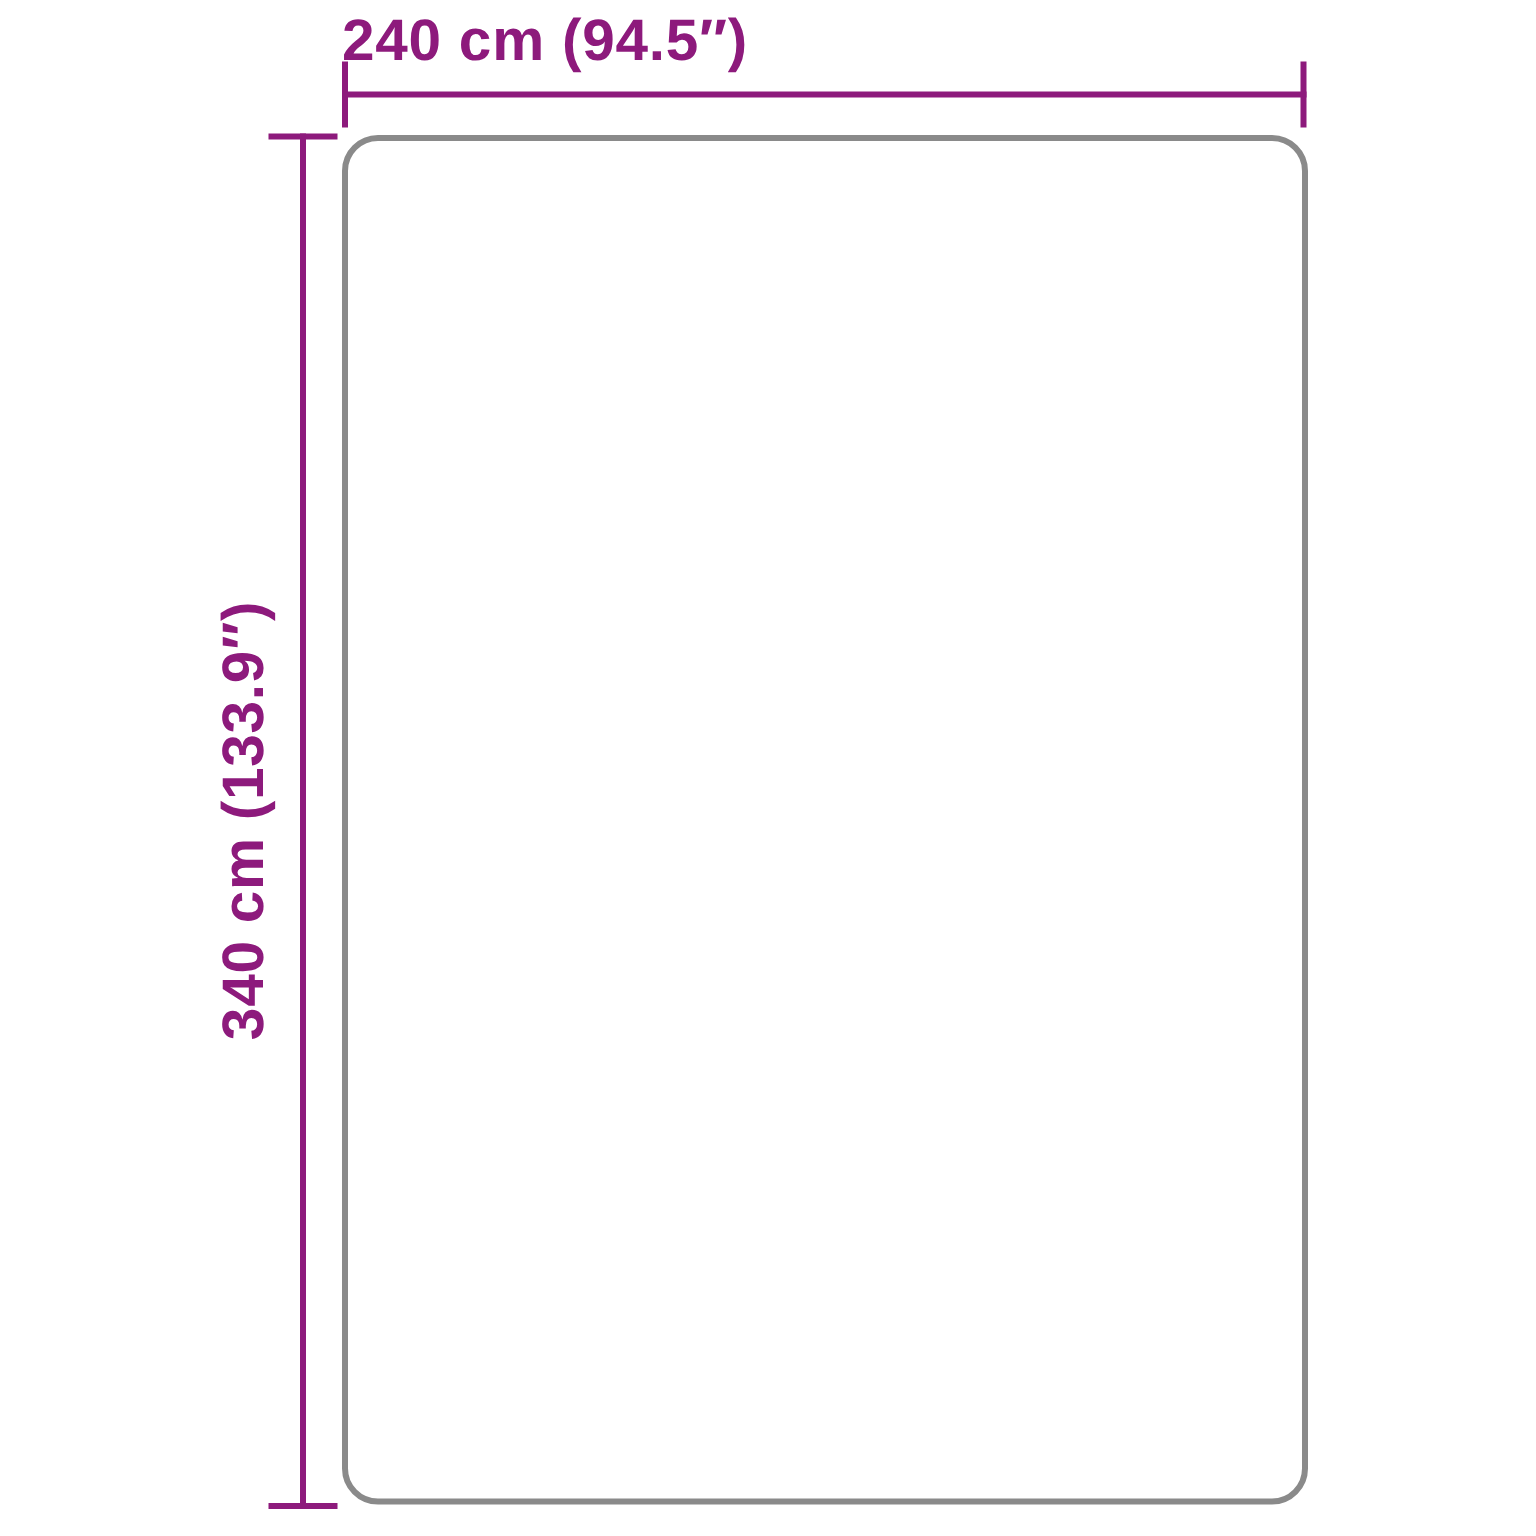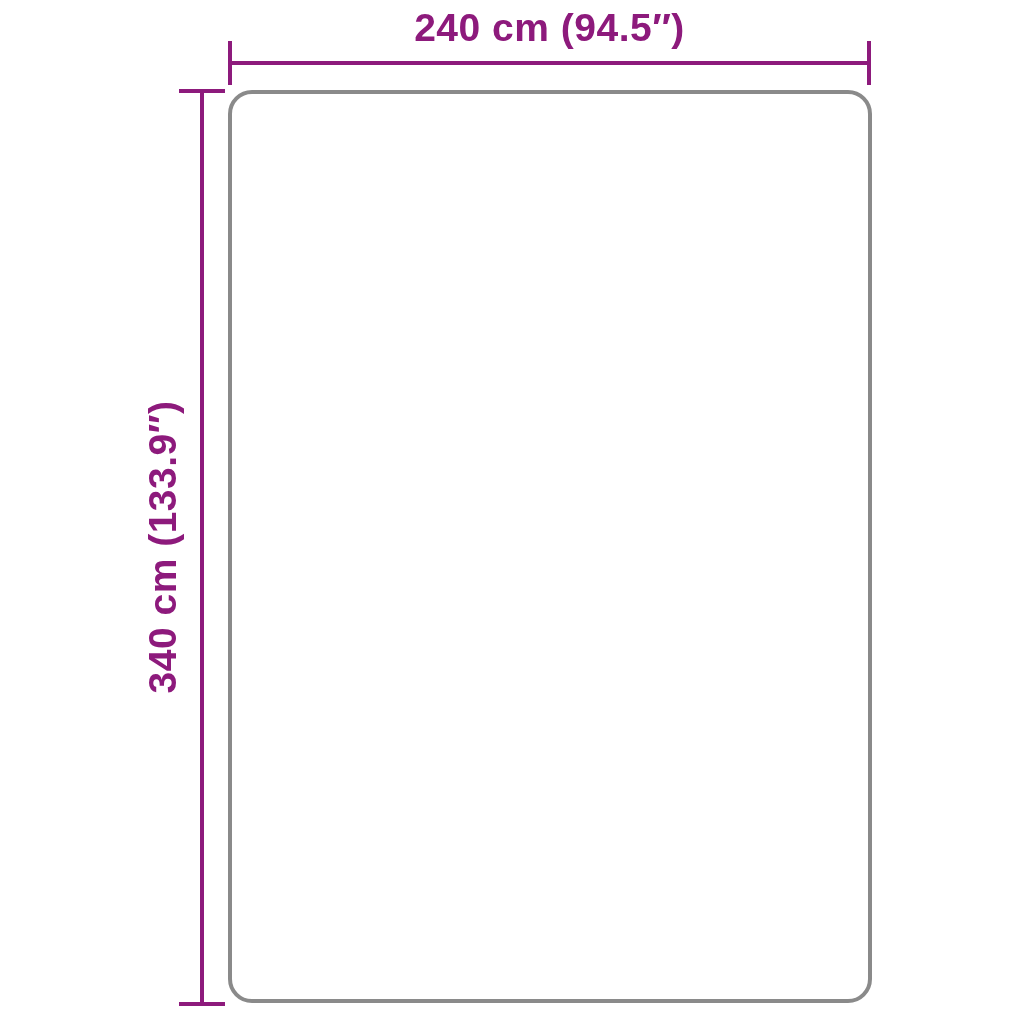--- a/index.html
+++ b/index.html
@@ -69,21 +69,21 @@
     color: var(--accent, #8d1a7c);
     font-size: 39px;
     font-weight: bold;
     letter-spacing: 0.5px;
     white-space: nowrap;
   }
   .dim-label.top {
     left: 228px;
     width: 643px;
     top: 6px;
-    text-align: center;
+    text-align: left;
   }
   .dim-label.left {
     left: 163px;
     top: 547px;
     transform: translate(-50%, -50%) rotate(-90deg);
     transform-origin: center center;
   }
 </style>
 </head>
 <body>

